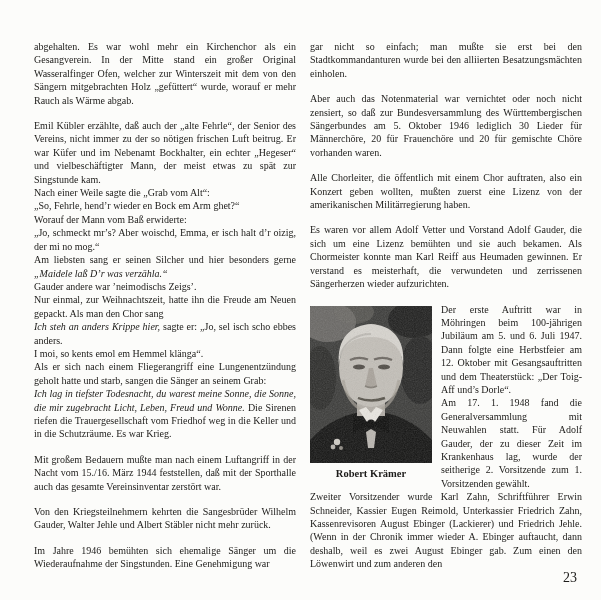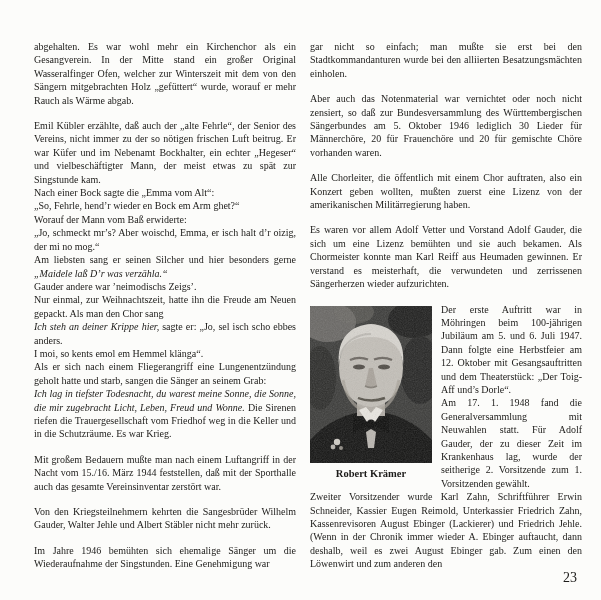--- a/index.html
+++ b/index.html
@@ -61,28 +61,28 @@
 </style>
 </head>
 <body>
 
 <div class="page">
   <div class="columns">
 
     <div class="col col-left">
       <p class="gap">abgehalten. Es war wohl mehr ein Kirchenchor als ein Gesangverein. In der Mitte stand ein großer Original Wasseralfinger Ofen, welcher zur Winterszeit mit dem von den Sängern mitgebrachten Holz „gefüttert“ wurde, worauf er mehr Rauch als Wärme abgab.</p>
       <p>Emil Kübler erzählte, daß auch der „alte Fehrle“, der Senior des Vereins, nicht immer zu der so nötigen frischen Luft beitrug. Er war Küfer und im Nebenamt Bockhalter, ein echter „Hegeser“ und vielbeschäftigter Mann, der meist etwas zu spät zur Singstunde kam.</p>
-      <p>Nach einer Bock sagte die „Emma vom Alt“:</p>
+      <p>Nach einer Weile sagte die „Grab vom Alt“:</p>
       <p>„So, Fehrle, hend’r wieder en Bock em Arm ghet?“</p>
       <p>Worauf der Mann vom Baß erwiderte:</p>
       <p>„Jo, schmeckt mr’s? Aber woischd, Emma, er isch halt d’r oizig, der mi no mog.“</p>
       <p><span>Am liebsten sang er seinen Silcher und hier besonders gerne </span><span class="italic">„Maidele laß D’r was verzähla.“</span></p>
       <p>Gauder andere war ’neimodischs Zeigs’.</p>
       <p>Nur einmal, zur Weihnachtszeit, hatte ihn die Freude am Neuen gepackt. Als man den Chor sang</p>
-      <p><span class="italic">Ich steh an deiner Krippe hier,</span><span> sagte er: „Jo, sel isch scho ebbes anders.</span></p>
+      <p><span class="italic">Ich steh an anders Krippe hier,</span><span> sagte er: „Jo, sel isch scho ebbes anders.</span></p>
       <p>I moi, so kents emol em Hemmel klänga“.</p>
       <p>Als er sich nach einem Fliegerangriff eine Lungenentzündung geholt hatte und starb, sangen die Sänger an seinem Grab:</p>
       <p class="gap"><span class="italic">Ich lag in tiefster Todesnacht, du warest meine Sonne, die Sonne, die mir zugebracht Licht, Leben, Freud und Wonne.</span><span> Die Sirenen riefen die Trauergesellschaft vom Friedhof weg in die Keller und in die Schutzräume. Es war Krieg.</span></p>
       <p class="gap">Mit großem Bedauern mußte man nach einem Luftangriff in der Nacht vom 15./16. März 1944 feststellen, daß mit der Sporthalle auch das gesamte Vereinsinventar zerstört war.</p>
       <p class="gap">Von den Kriegsteilnehmern kehrten die Sangesbrüder Wilhelm Gauder, Walter Jehle und Albert Stäbler nicht mehr zurück.</p>
       <p>Im Jahre 1946 bemühten sich ehemalige Sänger um die Wiederaufnahme der Singstunden. Eine Genehmigung war</p>
     </div>
 
     <div class="col col-right">
       <p class="gap">gar nicht so einfach; man mußte sie erst bei den Stadtkommandanturen wurde bei den alliierten Besatzungsmächten einholen.</p>

